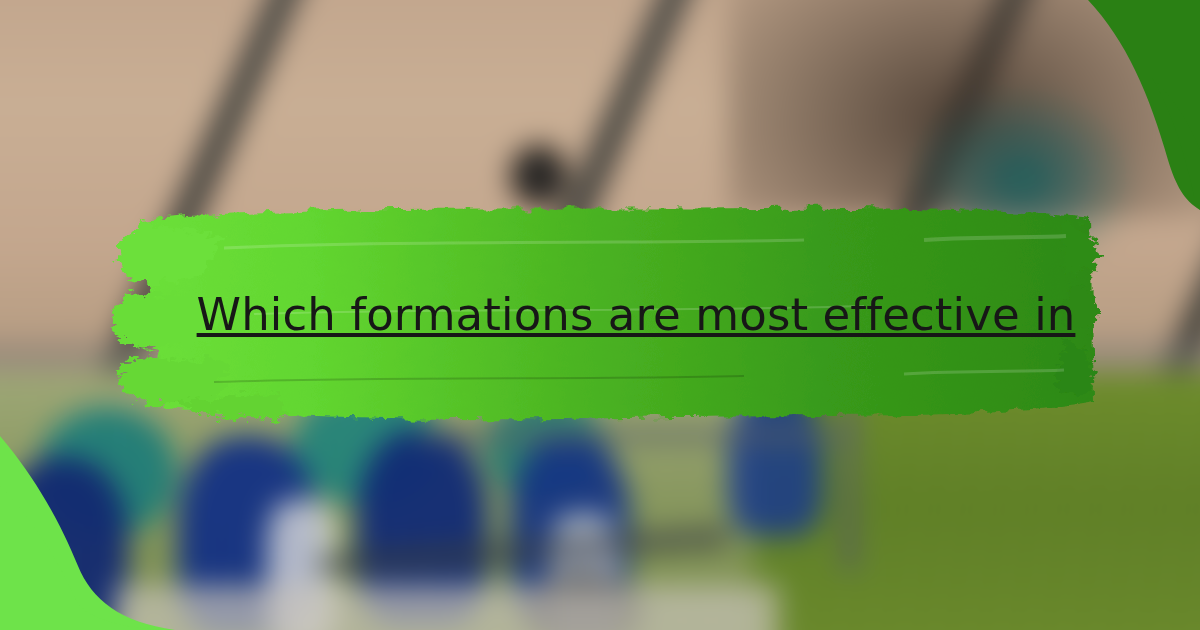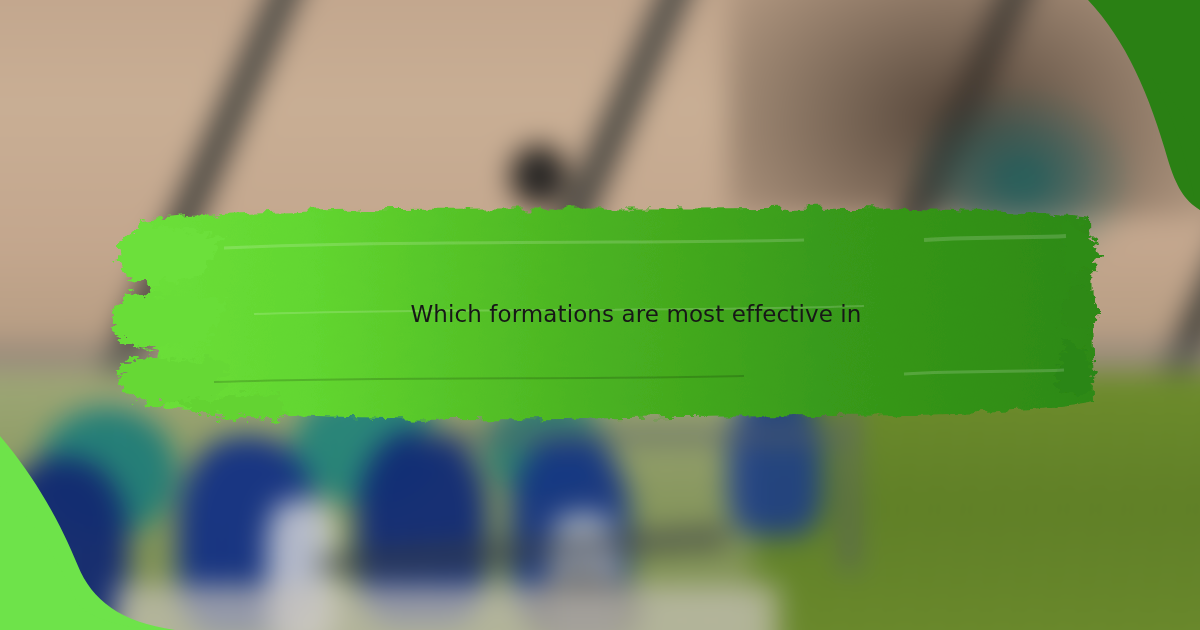--- a/index.html
+++ b/index.html
@@ -134,25 +134,26 @@
     left: 104px;
     top: 196px;
     width: 1000px;
     height: 238px;
     display: flex;
     flex-direction: column;
     align-items: center;
     justify-content: center;
     text-align: center;
     color: #171717;
-    font-size: 23px;
+    font-size: 45px;
     line-height: 1.62;
     letter-spacing: .1px;
     padding-left: 64px;
     box-sizing: border-box;
+    text-decoration: underline;
   }
   #headline .line { display: block; white-space: nowrap; }
 
   
   .corner-deco { position: absolute; }
   #corner-top-right { right: 0; top: 0; width: 170px; height: 210px; }
   #corner-bottom-left { left: 0; bottom: 0; width: 175px; height: 230px; }
   .corner-deco svg { display: block; width: 100%; height: 100%; }
 </style>
 </head>

